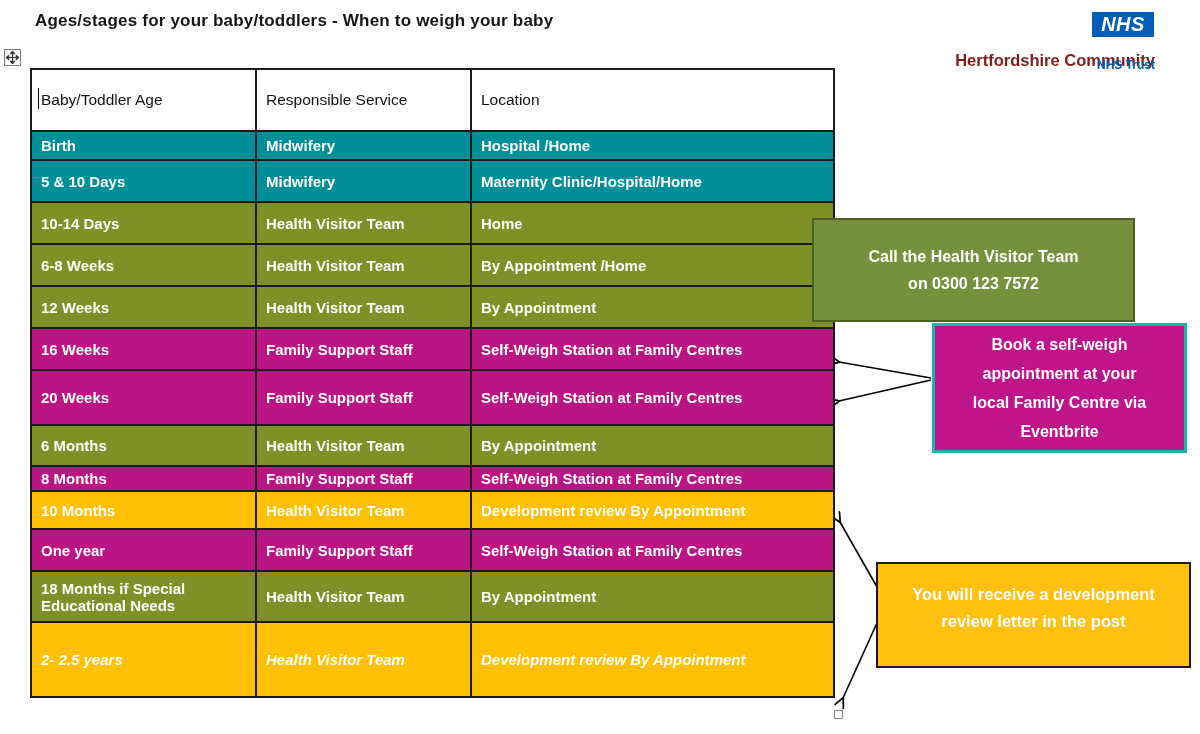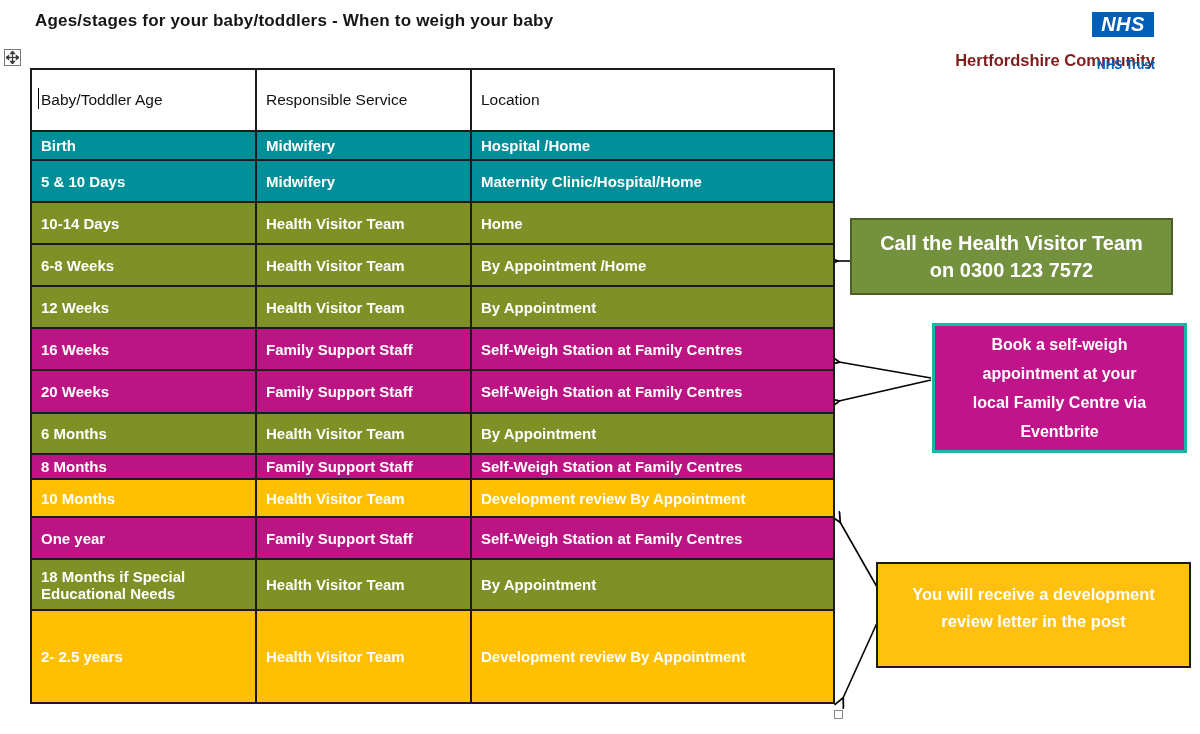--- a/index.html
+++ b/index.html
@@ -29,22 +29,22 @@
   #weigh-table tr[data-color] td{color:#fff;font-weight:bold;}
   #weigh-table tr[data-color="teal"] td{background:var(--teal);}
   #weigh-table tr[data-color="olive"] td{background:var(--olive);}
   #weigh-table tr[data-color="magenta"] td{background:var(--magenta);}
   #weigh-table tr[data-color="gold"] td{background:var(--gold);}
   #caret{position:absolute;left:38px;top:88px;width:1px;height:21px;background:#000;}
 
   
   .callout{position:absolute;display:flex;flex-direction:column;align-items:center;justify-content:center;
            color:#fff;font-weight:bold;text-align:center;box-sizing:border-box;}
-  #callout-green{left:850px;top:218px;width:323px;height:77px;background:var(--callout_green);
-                 border:2px solid var(--callout_green_border);font-size:20px;line-height:27px;}
+  #callout-green{left:812px;top:218px;width:323px;height:104px;background:var(--callout_green);
+                 border:2px solid var(--callout_green_border);font-size:16px;line-height:27px;}
   #callout-magenta{left:932px;top:323px;width:255px;height:130px;background:var(--callout_magenta);
                  border:3px solid #14b8a6;font-size:16px;line-height:29px;}
   #callout-gold{left:876px;top:562px;width:315px;height:106px;background:var(--callout_gold);
                  border:2px solid #1a1a1a;font-size:16.5px;line-height:27px;padding-bottom:14px;}
 
   
   #arrows{position:absolute;left:0;top:0;width:1200px;height:734px;pointer-events:none;}
 </style>
 </head>
 <body>
@@ -120,21 +120,21 @@
     <tr style="height:42px;" data-color="olive">
       <td>12 Weeks</td>
       <td>Health Visitor Team</td>
       <td>By Appointment</td>
     </tr>
     <tr style="height:42px;" data-color="magenta">
       <td>16 Weeks</td>
       <td>Family Support Staff</td>
       <td>Self-Weigh Station at Family Centres</td>
     </tr>
-    <tr style="height:43px;" data-color="magenta">
+    <tr style="height:55px;" data-color="magenta">
       <td>20 Weeks</td>
       <td>Family Support Staff</td>
       <td>Self-Weigh Station at Family Centres</td>
     </tr>
     <tr style="height:41px;" data-color="olive">
       <td>6 Months</td>
       <td>Health Visitor Team</td>
       <td>By Appointment</td>
     </tr>
     <tr style="height:25px;" data-color="magenta">
@@ -150,21 +150,21 @@
     <tr style="height:42px;" data-color="magenta">
       <td>One year</td>
       <td>Family Support Staff</td>
       <td>Self-Weigh Station at Family Centres</td>
     </tr>
     <tr style="height:51px;padding-left:24px;" data-color="olive">
       <td>18 Months if Special Educational Needs</td>
       <td>Health Visitor Team</td>
       <td>By Appointment</td>
     </tr>
-    <tr style="height:93px;" data-color="gold">
+    <tr style="height:75px;font-style:italic;" data-color="gold">
       <td>2- 2.5 years</td>
       <td>Health Visitor Team</td>
       <td>Development review By Appointment</td>
     </tr>
   </tbody>
     </table>
 
   <div id="caret"></div>
 
   <div id="callout-green" class="callout">

